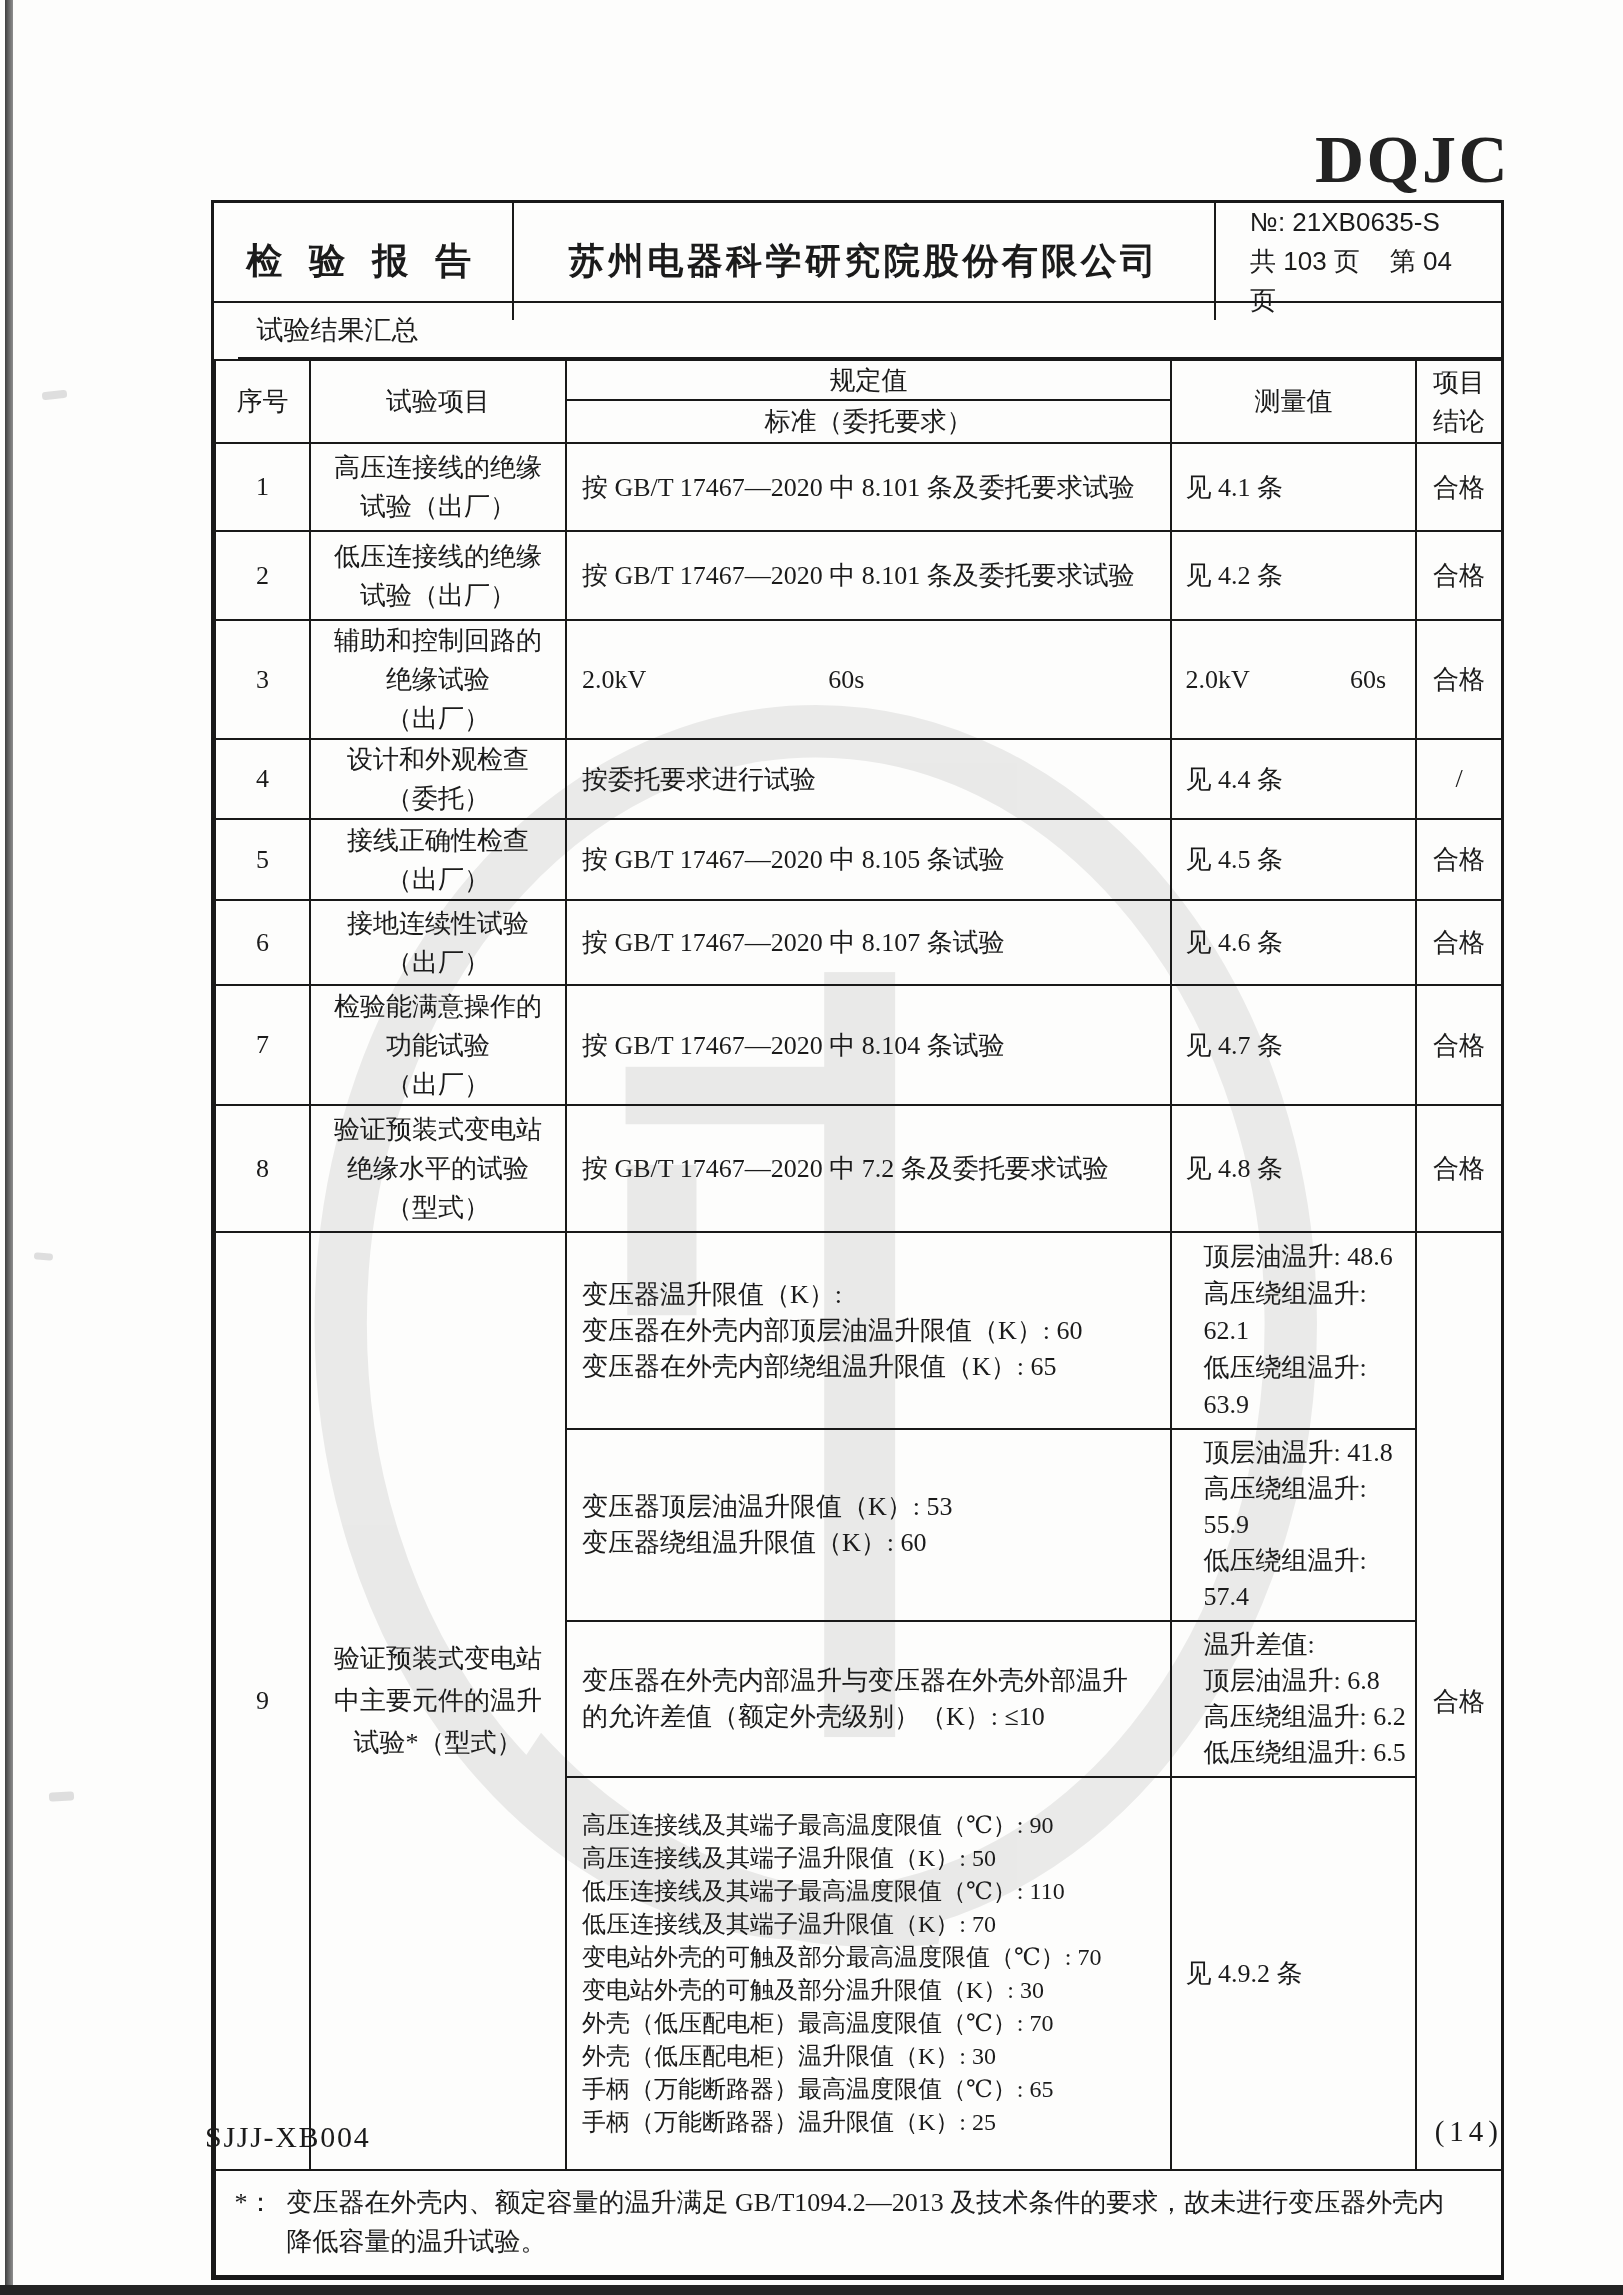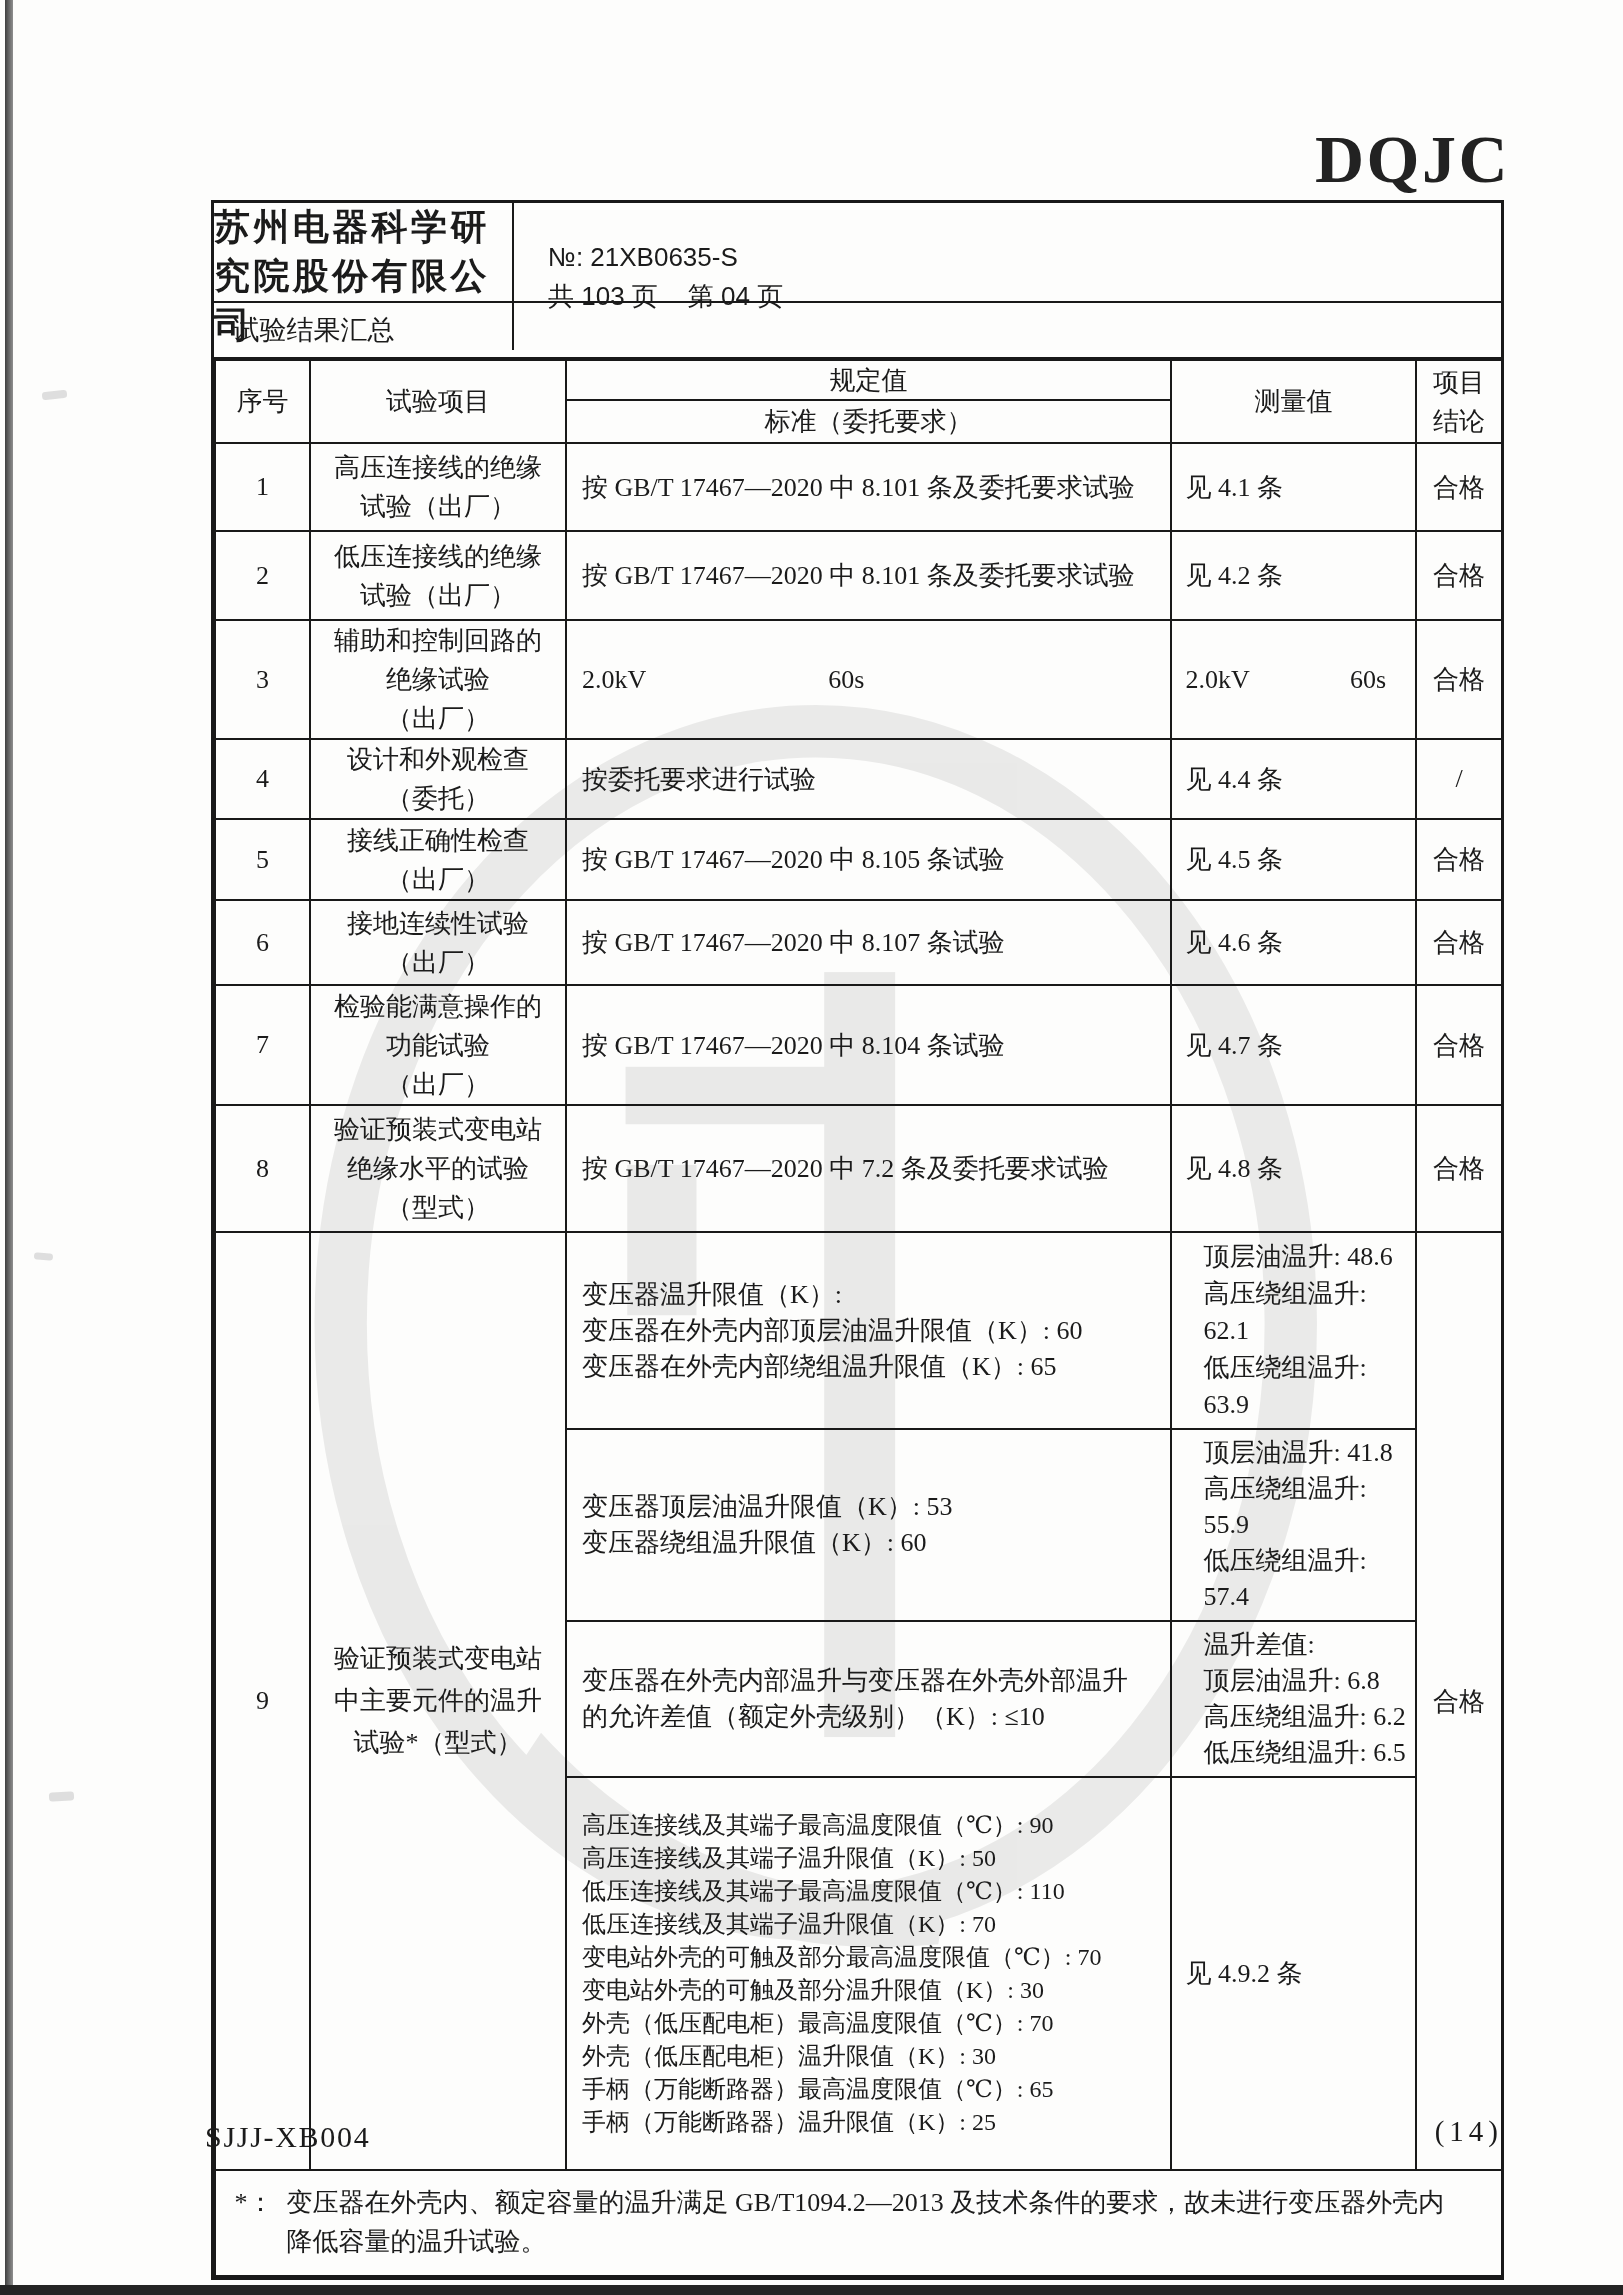--- a/index.html
+++ b/index.html
@@ -29,21 +29,21 @@
   .cell-report-title{border-right:2.5px solid #191919;font-size:36px;font-weight:700;
     letter-spacing:8.5px;font-family:"Liberation Sans","DejaVu Sans",sans-serif;}
   .cell-company{border-right:2.5px solid #191919;font-size:36px;font-weight:700;
     letter-spacing:3.4px;font-family:Liberation Mono, monospace;}
   .cell-no{flex-direction:column;align-items:flex-start !important;justify-content:center;
     padding-left:34px;font-size:26px;line-height:39px;
     font-family:"Liberation Sans","DejaVu Sans",sans-serif;}
   .pages-line span{margin-right:30px;}
   .band-section{height:54px;display:flex;align-items:center;padding-left:18.6px;
     border-bottom:2.5px solid #191919;font-size:27px;
-    font-family:Liberation Mono, monospace;}
+    font-family:Liberation Mono, monospace;margin-left:24px;}
   table.results{border-collapse:collapse;table-layout:fixed;width:100%;}
   table.results td{border:2.5px solid #191919;vertical-align:middle;padding:0;font-size:26px;}
   .c-no{text-align:center;font-size:28px;}
   .c-item{text-align:center;line-height:39px;}
   .c-spec{padding:3.4px 5px 3.4px 15px !important;}
   .c-spec.nw{white-space:nowrap;}
   .c-meas{padding-left:13.5px !important;}
   .c-concl{text-align:center;}
   .pair{display:flex;align-items:center;}
   .pair .gap{width:182px;}
@@ -79,20 +79,21 @@
       <rect x="742" y="1378" width="82" height="178"></rect>
       <path d="M 640 2050 Q 830 2260 1120 2240 L 1110 2300 Q 820 2330 600 2110 Z"></path>
     </g>
   </svg>
 
   <div class="logo">DQJC</div>
 
   <div class="sheet">
 
     <div class="band-top">
+      <div class="cell-report-title">检 验 报 告</div>
       <div class="cell-company">苏州电器科学研究院股份有限公司</div>
       <div class="cell-no">
         <div>№: 21XB0635-S</div>
         <div class="pages-line">
           <span>共 103 页</span><span>第 04 页</span>
         </div>
       </div>
     </div>
 
     <div class="band-section">试验结果汇总</div>

